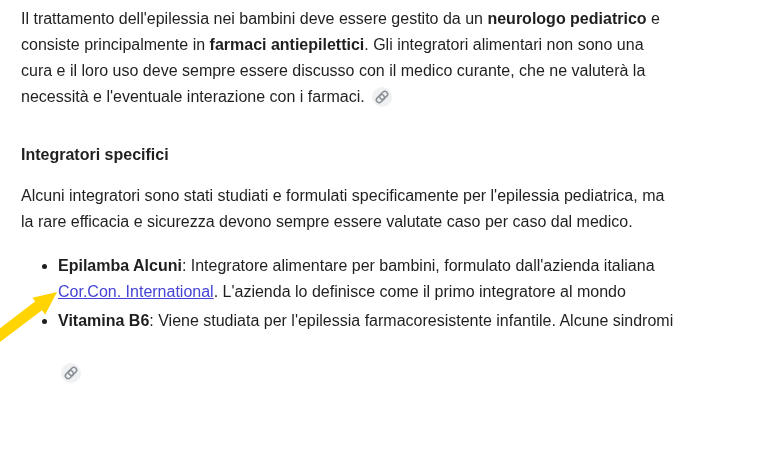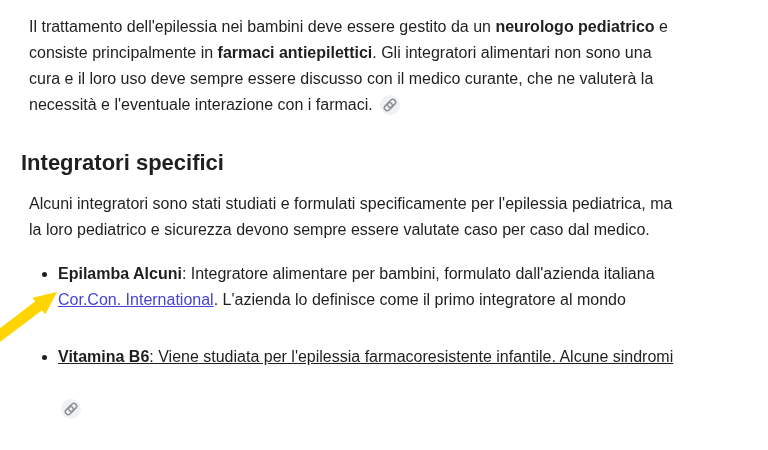--- a/index.html
+++ b/index.html
@@ -16,32 +16,32 @@
     background:var(--bg);
     font-family:"Liberation Sans","DejaVu Sans",sans-serif;
     color:var(--text-color);
   }
   .content{
     position:relative;
     padding:6px 2px 0 21px;
     font-size:16px;
     line-height:26px;
   }
-  .para{margin:8px;}
+  .para{margin:0;}
   .heading{
     margin:32px 0 15px 0;
-    font-size:22px;line-height:26px;font-weight:700;
+    font-size:16px;line-height:26px;font-weight:700;
   }
   .list{
     margin:18px 0 0 0;
     padding:0 0 0 37px;
     list-style:none;
   }
   .list-item{position:relative;}
-  .list-item + .list-item{margin-top:31px;text-decoration:underline;}
+  .list-item + .list-item{margin-top:3px;}
   .list-item::before{
     content:"";
     position:absolute;left:-16px;top:11px;
     width:5px;height:5px;border-radius:50%;
     background:var(--text-color);
   }
   strong{font-weight:700;}
   a{color:var(--link-color);cursor:pointer;}
   .badge{
     display:inline-block;vertical-align:-5px;margin-left:3px;cursor:pointer;
@@ -63,21 +63,21 @@
   <p class="para"><span>Il trattamento dell'epilessia nei bambini deve essere gestito da un </span><strong>neurologo pediatrico</strong><span> e</span><br><span>consiste principalmente in </span><strong>farmaci antiepilettici</strong><span>. Gli integratori alimentari non sono una</span><br><span>cura e il loro uso deve sempre essere discusso con il medico curante, che ne valuterà la</span><br><span>necessità e l'eventuale interazione con i farmaci. </span><svg class="badge" width="20" height="20" viewBox="0 0 20 20">
         <circle cx="10" cy="10" r="10"></circle>
         <g transform="rotate(-45 10 10)">
           <rect x="3.2" y="7.2" width="9" height="5.6" rx="2.8"></rect>
           <rect x="7.8" y="7.2" width="9" height="5.6" rx="2.8"></rect>
         </g>
       </svg></p>
 
   <h3 class="heading">Integratori specifici</h3>
 
-  <p class="para"><span>Alcuni integratori sono stati studiati e formulati specificamente per l'epilessia pediatrica, ma</span><br><span>la loro pediatrico e sicurezza devono sempre essere valutate caso per caso dal medico.</span></p>
+  <p class="para"><span>Alcuni integratori sono stati studiati e formulati specificamente per l'epilessia pediatrica, ma</span><br><span>la rare efficacia e sicurezza devono sempre essere valutate caso per caso dal medico.</span></p>
 
   <ul class="list">
     <li class="list-item"><strong>Epilamba Alcuni</strong><span>: Integratore alimentare per bambini, formulato dall'azienda italiana</span><br><a href="#">Cor.Con. International</a><span>. L'azienda lo definisce come il primo integratore al mondo</span><br></li>
     <li class="list-item"><strong>Vitamina B6</strong><span>: Viene studiata per l'epilessia farmacoresistente infantile. Alcune sindromi</span><br><br><svg class="badge" width="20" height="20" viewBox="0 0 20 20">
           <circle cx="10" cy="10" r="10"></circle>
           <g transform="rotate(-45 10 10)">
             <rect x="3.2" y="7.2" width="9" height="5.6" rx="2.8"></rect>
             <rect x="7.8" y="7.2" width="9" height="5.6" rx="2.8"></rect>
           </g>
         </svg></li>

